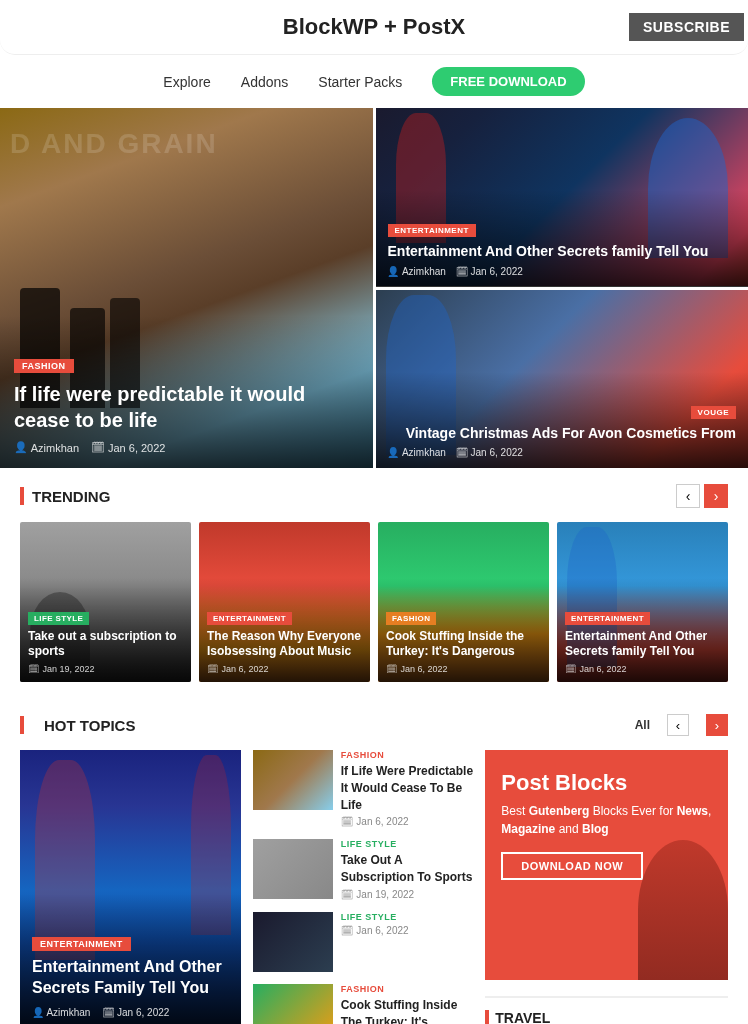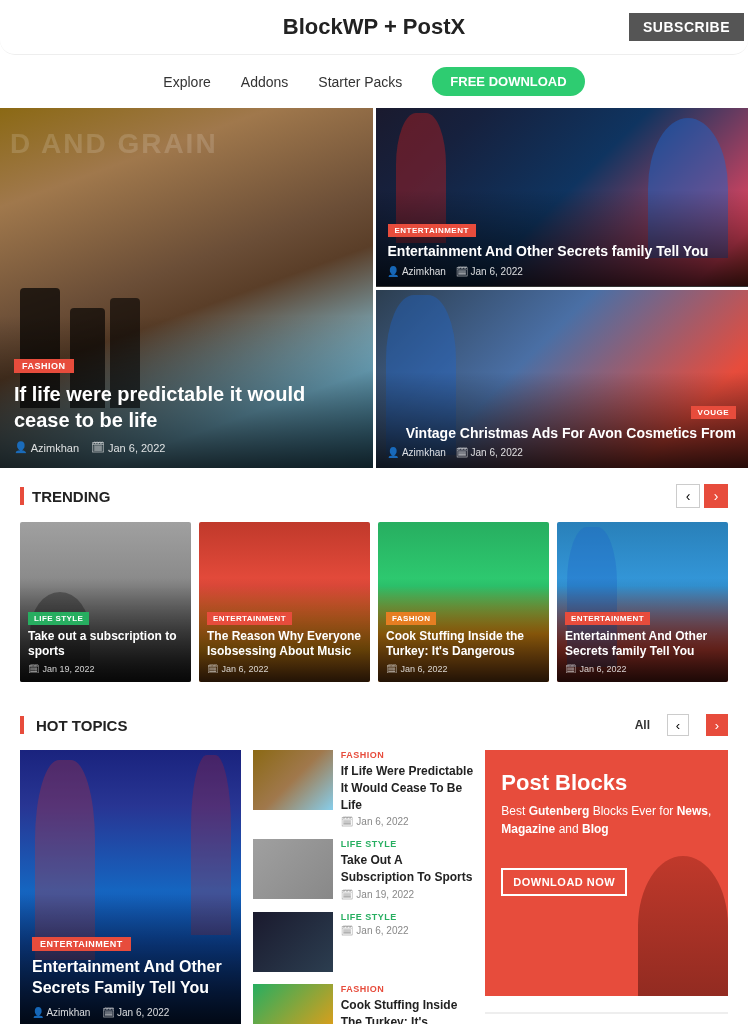--- a/index.html
+++ b/index.html
@@ -154,21 +154,21 @@
             <span>🗓</span>
             <span>Jan 6, 2022</span>
           </div>
       </div>
     </div>
   </div>
 </div>
 
 <div style="padding:0 20px 20px;">
   <div style="display:flex;align-items:center;justify-content:space-between;margin-bottom:14px;padding-top:16px;">
-    <div style="font-size:15px;font-weight:700;display:flex;align-items:center;gap:12px;">
+    <div style="font-size:15px;font-weight:700;display:flex;align-items:center;gap:20px;">
       <div style="width:4px;height:18px;background:#e74c3c;"></div>
       <span>HOT TOPICS</span>
     </div>
     <div style="display:flex;align-items:center;gap:17px;">
       <span style="font-size:12px;color:#333;font-weight:600;cursor:pointer;">All</span>
       <button style="width:22px;height:22px;border:1px solid #ccc;background:#fff;cursor:pointer;font-size:13px;display:flex;align-items:center;justify-content:center;">‹</button>
       <button style="width:22px;height:22px;border:1px solid #e74c3c;background:#e74c3c;color:#fff;cursor:pointer;font-size:13px;display:flex;align-items:center;justify-content:center;">›</button>
     </div>
   </div>
 
@@ -240,21 +240,21 @@
 
         </div>
       </div>
     </div>
 
     <div style="display:flex;flex-direction:column;gap:16px;">
 
       <div style="background:#e74c3c;padding:20px 16px 0;color:#fff;position:relative;overflow:hidden;min-height:200px;">
         <div style="font-size:22px;font-weight:700;line-height:1.2;margin-bottom:6px;">Post Blocks</div>
         <div style="font-size:12px;line-height:1.5;margin-bottom:14px;">Best <strong>Gutenberg</strong> Blocks Ever for <strong>News</strong>, <strong>Magazine</strong> and <strong>Blog</strong></div>
-        <button style="display:inline-block;border:2px solid #fff;color:#fff;padding:6px 10px;font-size:11px;font-weight:700;cursor:pointer;background:transparent;letter-spacing:0.5px;margin-bottom:0;margin-top:16px;">DOWNLOAD NOW</button>
+        <button style="display:inline-block;border:2px solid #fff;color:#fff;padding:6px 18px;font-size:11px;font-weight:700;cursor:pointer;background:transparent;letter-spacing:0.5px;margin-bottom:0;">DOWNLOAD NOW</button>
         
         <div style="position:absolute;right:0;bottom:0;width:90px;height:140px;background:linear-gradient(180deg,#c0392b 0%,#922b21 100%);border-radius:50% 50% 0 0;margin-top:10px;"></div>
         <div style="height:100px;"></div>
       </div>
 
       <div style="border-top:2px solid #eee;padding-top:12px;">
         <div style="font-size:14px;font-weight:700;display:flex;align-items:center;gap:6px;margin-bottom:10px;">
           <div style="width:4px;height:16px;background:#e74c3c;"></div>
           <span>TRAVEL</span>
         </div>

